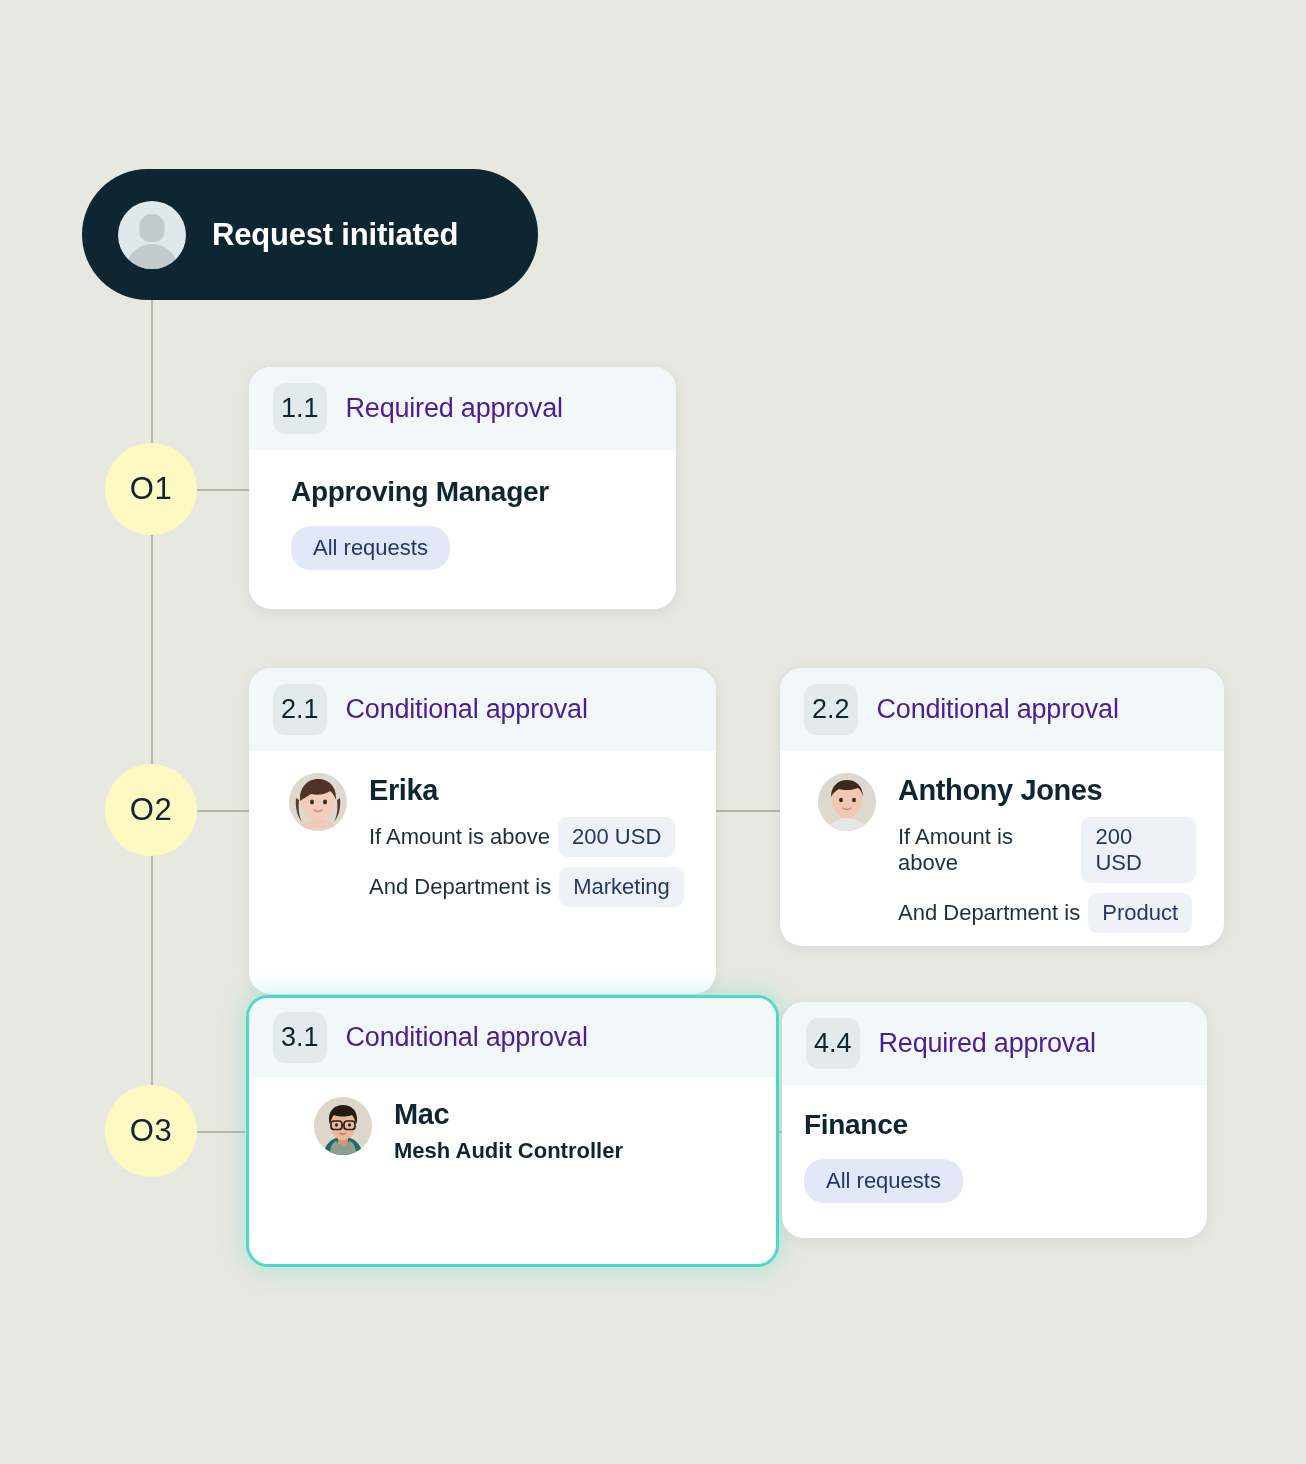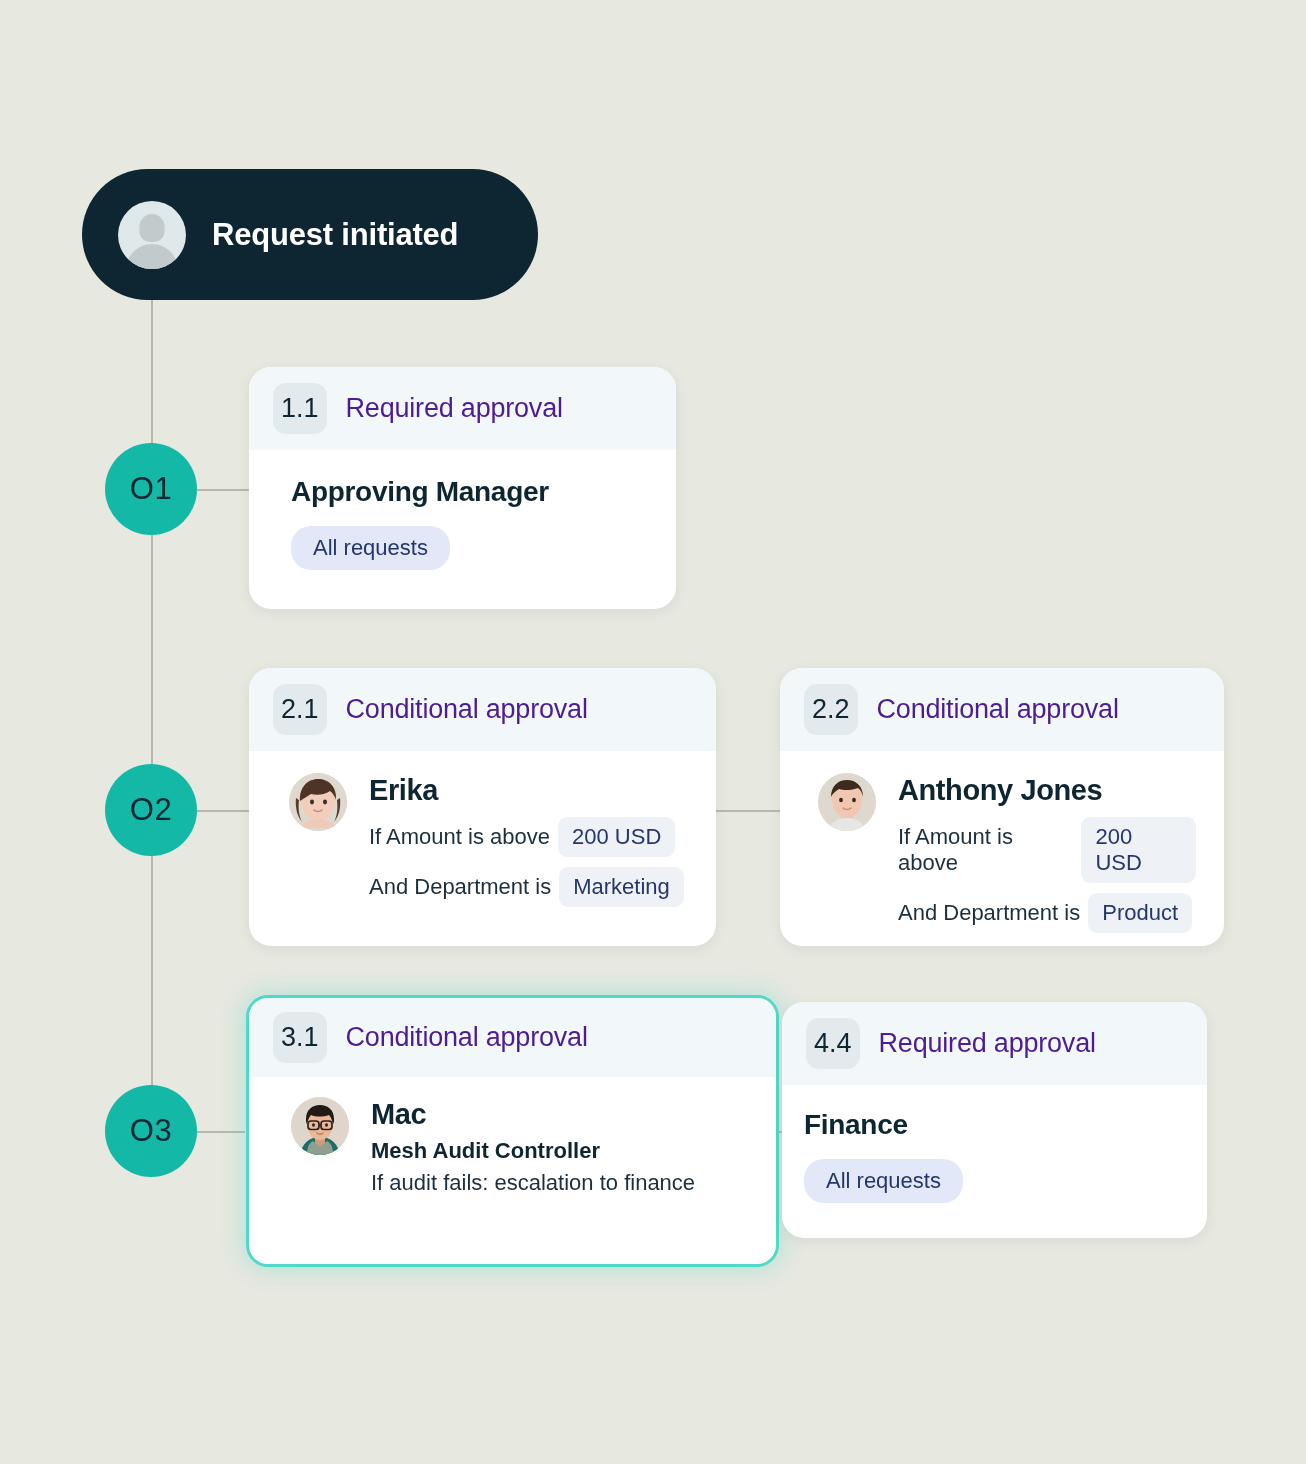--- a/index.html
+++ b/index.html
@@ -49,21 +49,21 @@
     background: #c2cbcc;
   }
   .start-label {
     color: #ffffff; font-size: 31px; font-weight: 700; letter-spacing: -0.2px;
   }
 
   
   .step-circle {
     position: absolute;
     width: 92px; height: 92px; border-radius: 50%;
-    background: #14b8a6;
+    background: #fef9c3;
     display: flex; align-items: center; justify-content: center;
     color: #0e2532; font-size: 31px; font-weight: 400; letter-spacing: 0.5px;
   }
 
   
   .card {
     position: absolute;
     background: #ffffff;
     border-radius: 22px;
     overflow: hidden;
@@ -169,21 +169,21 @@
     <div class="card-header">
       <div class="badge">1.1</div>
       <div class="card-title">Required approval</div>
     </div>
     <div class="card-body">
       <div class="role-name">Approving Manager</div>
       <div class="pill-tag">All requests</div>
     </div>
   </div>
 
-  <div class="card" style="left:249px; top:668px; width:467px; height:278px;">
+  <div class="card" style="left:249px; top:668px; width:467px; height:326px;">
     <div class="card-header">
       <div class="badge">2.1</div>
       <div class="card-title">Conditional approval</div>
     </div>
     <div class="card-body" style="padding-left:40px; padding-top:22px;">
       <div class="person">
         <div class="avatar">
           <svg viewBox="0 0 58 58" width="58" height="58" aria-hidden="true">
             <circle cx="29" cy="29" r="29" fill="#ded8cf"></circle>
             <path d="M29 46c-9 0-16 4-18 9h36c-2-5-9-9-18-9z" fill="#f0c9b8"></path>
@@ -242,21 +242,21 @@
         </div>
       </div>
     </div>
   </div>
 
   <div class="card highlight" style="left:246px; top:995px; width:533px; height:272px;">
     <div class="card-header">
       <div class="badge">3.1</div>
       <div class="card-title">Conditional approval</div>
     </div>
-    <div class="card-body" style="padding-left:42px; padding-top:20px;">
+    <div class="card-body" style="padding-left:42px; padding-top:20px;margin-left:23px;">
       <div class="person">
         <div class="avatar">
           <svg viewBox="0 0 58 58" width="58" height="58" aria-hidden="true">
             <circle cx="29" cy="29" r="29" fill="#ded6ca"></circle>
             <path d="M29 40c-11 0-19 7-19 18h38c0-11-8-18-19-18z" fill="#1d6d67"></path>
             <path d="M24 38h10v9a5 5 0 0 1-10 0z" fill="#e3b192"></path>
             <path d="M24 41c3 3 7 3 10 0v4a5 5 0 0 1-10 0z" fill="#cf9b7f"></path>
             <path d="M22 44l7 6 7-6c4 2 6 6 6 14H16c0-8 2-12 6-14z" fill="#8e9f90"></path>
             <path d="M16 24c0-8 6-14 13-14s13 6 13 14c0 7-2 13-5 16-3 2-5 3-8 3s-5-1-8-3c-3-3-5-9-5-16z" fill="#eab896"></path>
             <path d="M15 22c0-9 6-14 14-14s14 5 14 14c0 2 0 4-1 5-1-4-2-7-4-9-6 2-13 2-18 0-2 2-3 5-4 9-1-1-1-3-1-5z" fill="#221a14"></path>
@@ -264,21 +264,20 @@
             <rect x="30" y="24" width="11" height="8.5" rx="3" fill="none" stroke="#2a2420" stroke-width="1.7"></rect>
             <path d="M28 28h2" stroke="#2a2420" stroke-width="1.7"></path>
             <ellipse cx="22.5" cy="28" rx="1.5" ry="1.8" fill="#2c221b"></ellipse>
             <ellipse cx="35.5" cy="28" rx="1.5" ry="1.8" fill="#2c221b"></ellipse>
             <path d="M26 36c2 1.5 4 1.5 6 0" stroke="#b4825f" stroke-width="1.5" fill="none" stroke-linecap="round"></path>
           </svg>
         </div>
         <div class="person-info">
           <div class="person-name">Mac</div>
           <div class="person-role">Mesh Audit Controller</div>
-          <div class="person-note">If audit fails: escalation to finance</div>
         </div>
       </div>
     </div>
   </div>
 
   <div class="card" style="left:782px; top:1002px; width:425px; height:236px;">
     <div class="card-header">
       <div class="badge">4.4</div>
       <div class="card-title">Required approval</div>
     </div>

